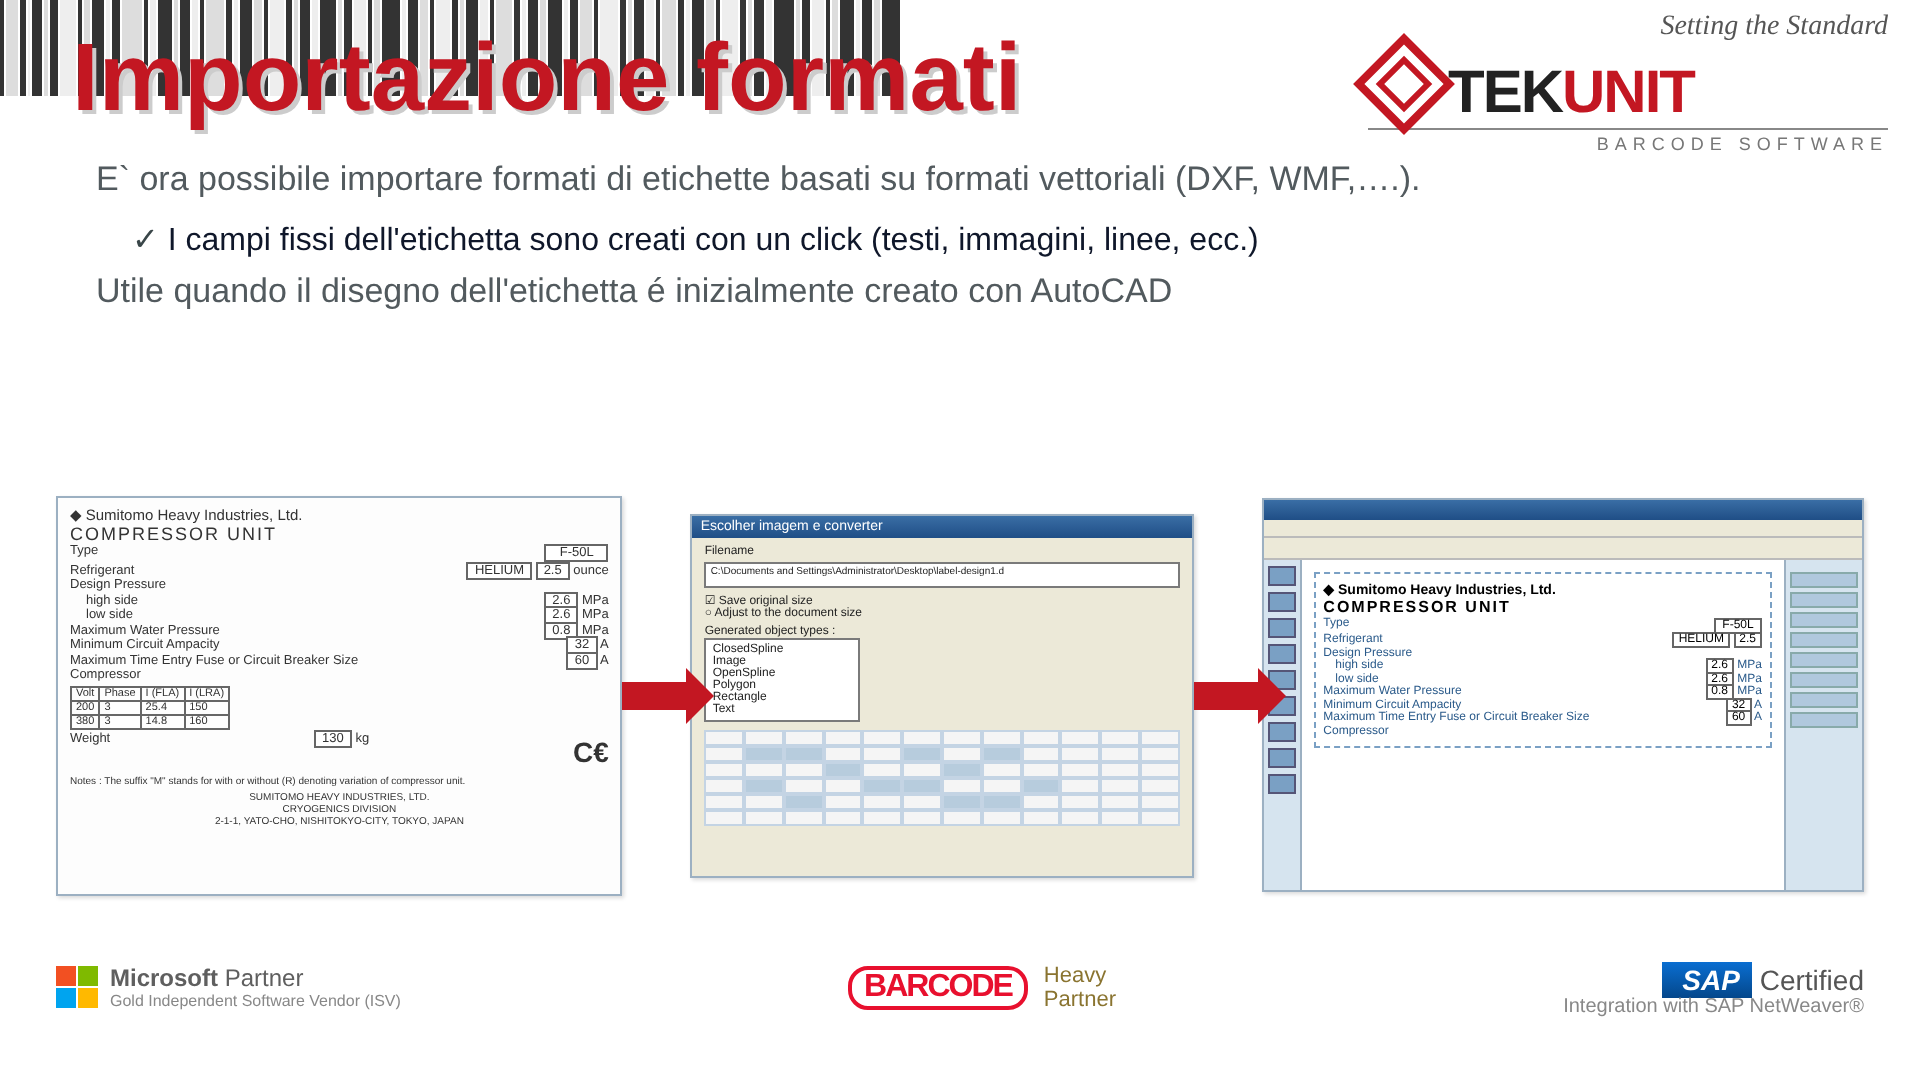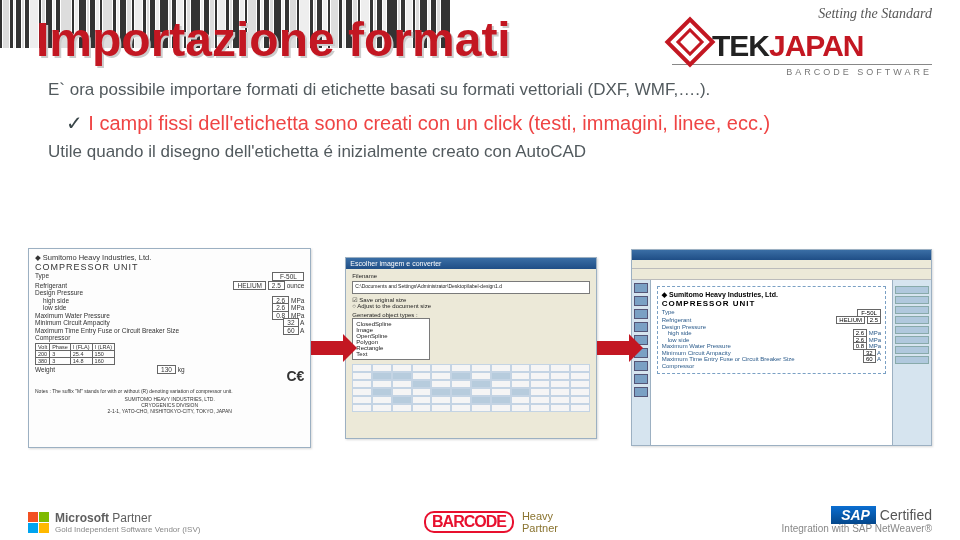--- a/index.html
+++ b/index.html
@@ -1,33 +1,33 @@
 <!DOCTYPE html>
 <html><head>
 <meta charset="utf-8">
 <style>
   html,body{margin:0;padding:0;width:960px;height:540px;font-family:Arial,Helvetica,sans-serif;background:#fff;overflow:hidden}
   .slide{position:relative;width:960px;height:540px;box-sizing:border-box}
   
   .barcode-strip{position:absolute;top:0;left:0;width:960px;height:48px;display:flex;gap:1px;background:#fff}
   .barcode-strip span{display:block;height:100%;background:#333}
   
-  .logo{position:absolute;top:6px;right:28px;width:260px}
+  .logo{position:absolute;top:6px;right:16px;width:260px}
   .logo .tag{font-style:italic;font-family:"Times New Roman",serif;font-size:14px;color:#555;margin-bottom:2px;text-align:right}
   .logo .brand{font-weight:900;font-size:30px;letter-spacing:-1px;color:#c31722;line-height:.9}
   .logo .brand .tek{color:#222}
   .logo .brand .diamond{display:inline-block;width:28px;height:28px;transform:rotate(45deg);border:4px solid #c31722;margin-right:4px;vertical-align:-4px;position:relative}
   .logo .brand .diamond:after{content:"";position:absolute;inset:4px;border:3px solid #c31722}
   .logo .sub{font-size:9px;letter-spacing:3px;color:#777;border-top:1px solid #888;margin-top:4px;padding-top:2px;text-align:right}
   
   .title{position:absolute;top:12px;left:36px;font-size:48px;font-weight:900;color:#c31722;text-shadow:2px 2px 0 #ccc}
   
   .body{position:absolute;top:78px;left:48px;width:820px;font-size:17px;color:#525a5e;line-height:1.45}
   .body p{margin:0 0 6px 0}
-  .body .check{color:#ef4444;font-size:20px;margin:2px 0 2px 18px}
+  .body .check{color:#0f172a;font-size:16px;margin:2px 0 2px 18px}
   .body .check:before{content:"✓ ";color:#3a4649}
   .body .util{margin-top:2px}
   
   .figs{position:absolute;top:240px;left:28px;width:904px;height:215px;display:flex;align-items:center;justify-content:space-between}
   .fig{border:1px solid #9cb0c2;background:#fdfdfd;box-shadow:1px 1px 2px rgba(0,0,0,.15)}
   .fig.a{width:270px;height:190px}
   .fig.b{width:250px;height:180px}
   .fig.c{width:300px;height:195px}
   .arrow{width:34px;height:14px;background:#c31722;position:relative}
   .arrow:after{content:"";position:absolute;right:-12px;top:-7px;border-left:14px solid #c31722;border-top:14px solid transparent;border-bottom:14px solid transparent}
@@ -59,21 +59,21 @@
   .fig.c .side{width:14px;background:#d6e4ef;border-right:1px solid #9cb0c2;display:flex;flex-direction:column;gap:3px;padding:3px 2px}
   .fig.c .side i{display:block;height:8px;background:#7aa0c4;border:1px solid #557}
   .fig.c .canvas{flex:1;background:#fff;position:relative;padding:6px}
   .fig.c .label{border:1px dashed #7aa0c4;padding:4px;font-size:6px;color:#2a5a8a}
   .fig.c .label .hd{font-weight:bold;font-size:7px;color:#000}
   .fig.c .label .r{display:flex;justify-content:space-between;margin:.5px 0}
   .fig.c .label .bx{border:1px solid #666;padding:0 2px;min-width:18px;text-align:center;background:#fff;color:#000}
   .fig.c .rpan{width:34px;background:#d6e4ef;border-left:1px solid #9cb0c2;padding:4px 2px}
   .fig.c .rpan i{display:block;height:6px;background:#b0c8dd;margin:2px 0;border:1px solid #8aa}
   
-  .footer{position:absolute;left:0;bottom:6px;width:960px;height:52px;display:flex;align-items:flex-end;justify-content:space-between;padding:0 28px;box-sizing:border-box;font-size:10px;color:#555}
+  .footer{position:absolute;left:0;bottom:6px;width:960px;height:52px;display:flex;align-items:flex-start;justify-content:space-between;padding:0 28px;box-sizing:border-box;font-size:10px;color:#555}
   .footer .ms{display:flex;align-items:center;gap:6px}
   .footer .ms .flag{display:grid;grid-template-columns:10px 10px;grid-template-rows:10px 10px;gap:1px}
   .footer .ms .flag span:nth-child(1){background:#f25022}
   .footer .ms .flag span:nth-child(2){background:#7fba00}
   .footer .ms .flag span:nth-child(3){background:#00a4ef}
   .footer .ms .flag span:nth-child(4){background:#ffb900}
   .footer .ms .t1{font-size:12px;color:#5f5f5f}
   .footer .ms .t2{font-size:8px;color:#888}
   .footer .oracle{display:flex;align-items:center;gap:8px}
   .footer .oracle .o{color:#e8102e;font-weight:900;font-size:16px;letter-spacing:-1px;border:2px solid #e8102e;border-radius:10px;padding:0 6px}
@@ -173,21 +173,21 @@
       <span style="width:7px"></span>
       <span style="width:2px;background:#eee"></span>
       <span style="width:5px"></span>
       <span style="width:3px;background:#ddd"></span>
       <span style="width:9px"></span>
 </div>
 
 <div class="logo">
   <div class="tag">Setting the Standard</div>
   <div class="brand">
-    <span class="diamond"></span><span class="tek">TEK</span><span>JAPAN</span>
+    <span class="diamond"></span><span class="tek">TEK</span><span>UNIT</span>
   </div>
   <div class="sub">BARCODE SOFTWARE</div>
 </div>
 
 <div class="title">Importazione formati</div>
 
 <div class="body">
   <p>E` ora possibile importare formati di etichette basati su formati vettoriali (DXF, WMF,….).</p>
   <p class="check">I campi fissi dell'etichetta sono creati con un click (testi, immagini, linee, ecc.)</p>
   <p class="util">Utile quando il disegno dell'etichetta é inizialmente creato con AutoCAD</p>

